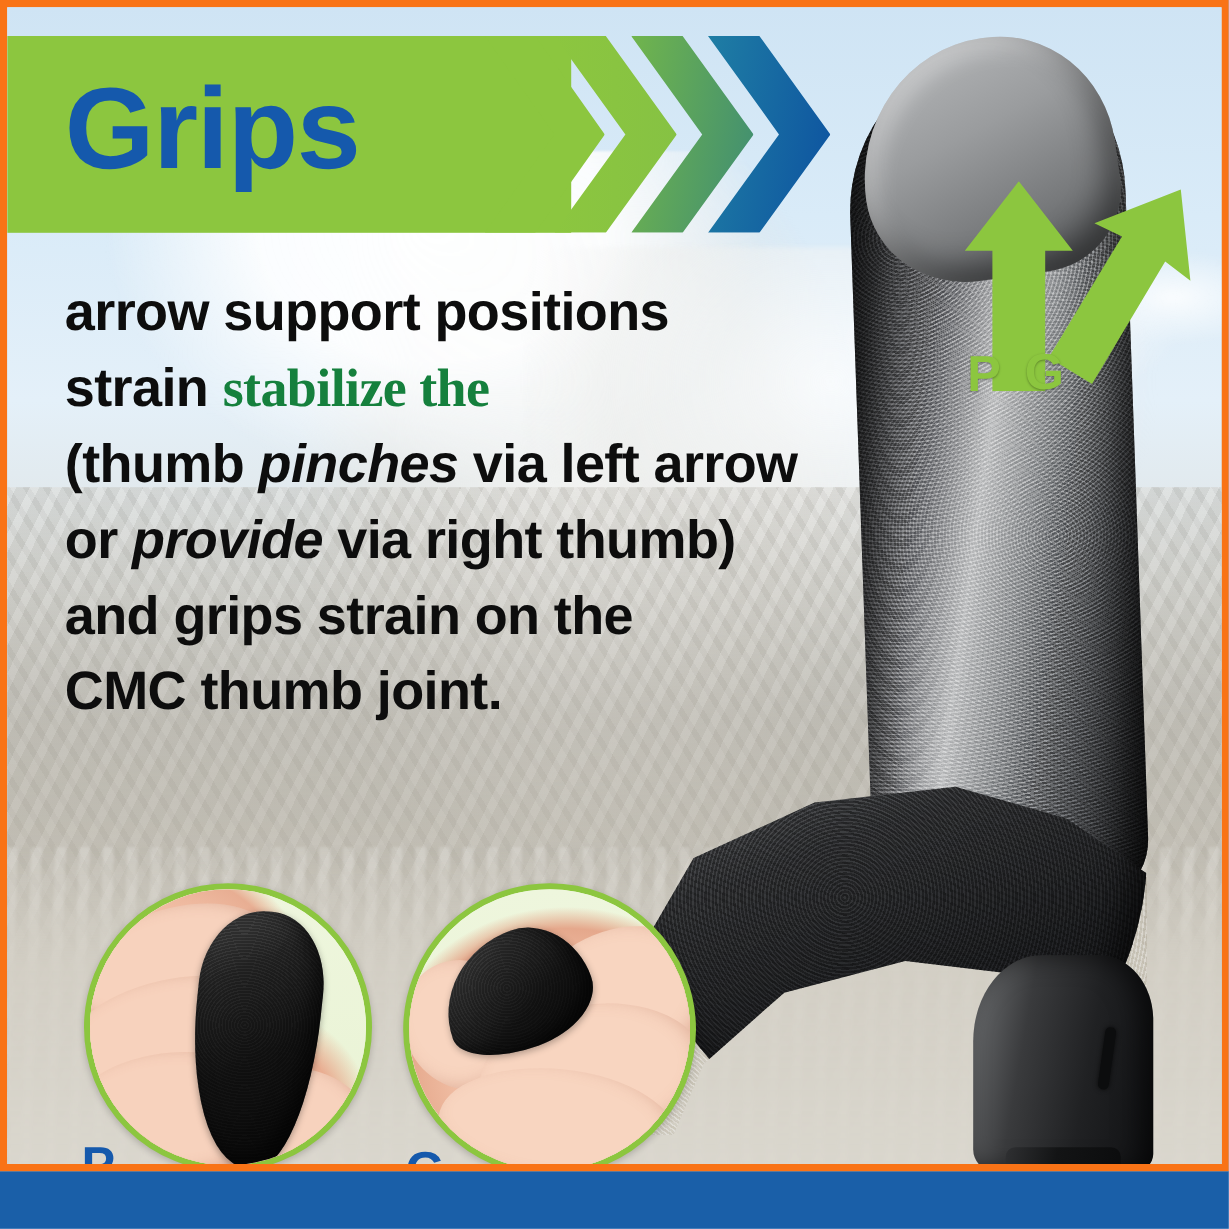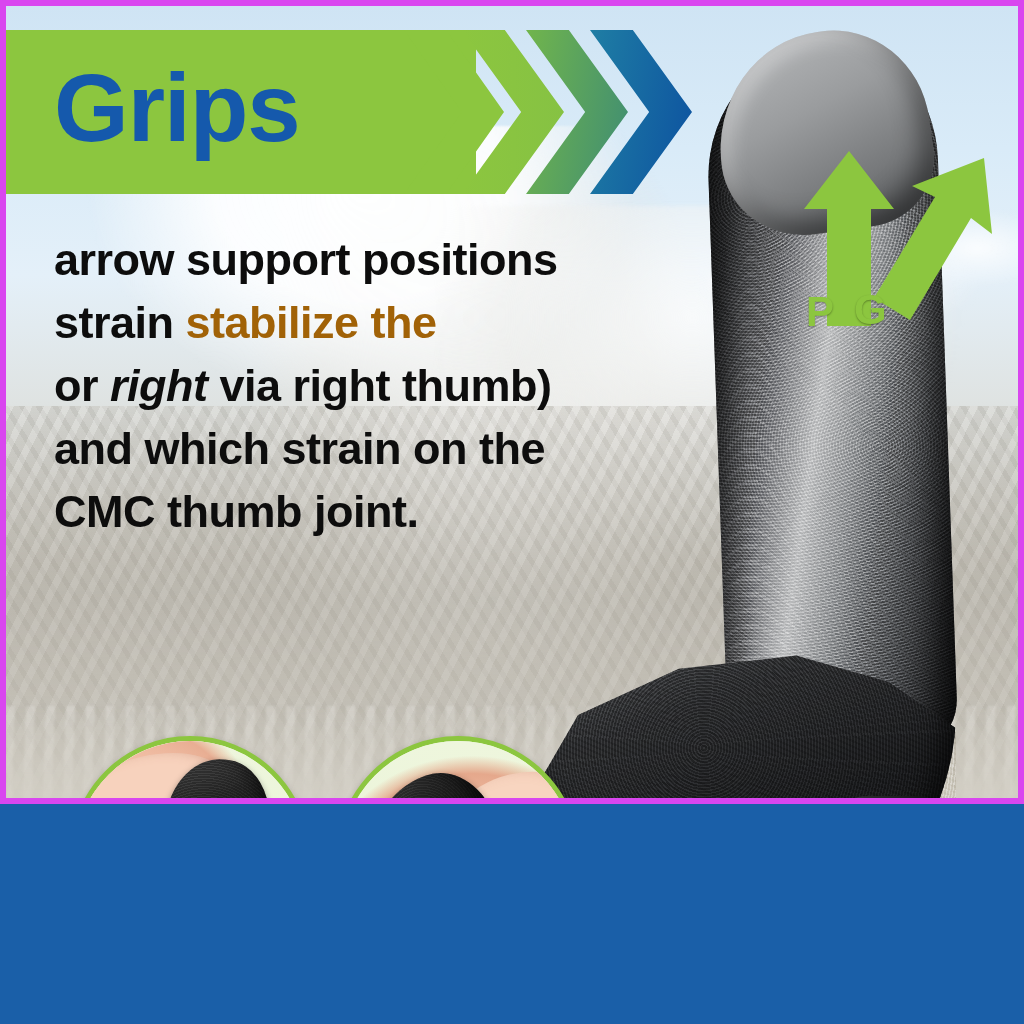--- a/index.html
+++ b/index.html
@@ -2,23 +2,23 @@
 <html><head>
 <meta charset="utf-8">
 <style>
   html,body{margin:0;padding:0;}
   body{
     width:1024px;height:1024px;overflow:hidden;
     font-family:"Liberation Sans", sans-serif;
     background:#1a5fa8;
   }
   #poster{
-    position:relative;width:1024px;height:804px;
+    position:relative;width:1024px;height:976px;
     box-sizing:border-box;
-    border:6px solid #d946ef;
+    border:6px solid #f97316;
     overflow:hidden;
     background:#d8e9f6;
   }
 
   
   .bg{position:absolute;inset:0;overflow:hidden;}
   .bg-sky{
     position:absolute;inset:0;
     background:linear-gradient(180deg,#cfe4f4 0%,#d9ebf8 18%,#e4f0f9 34%,#dfe3e2 50%,#c9c6bd 70%,#cfcbc2 84%,#d5d2ca 100%);
   }
@@ -82,21 +82,21 @@
     font-family:"Liberation Sans", sans-serif;
   }
 
   
   .copy{
     position:absolute;left:48px;top:222px;width:660px;
     font-size:45px;line-height:63px;font-weight:bold;color:#0d0d0d;
     font-family:"Liberation Sans", sans-serif;
     letter-spacing:-.5px;
   }
-  .copy .blue{color:#a16207;}
+  .copy .blue{color:#15803d;font-family:Liberation Serif, serif;}
   .copy .ital{font-style:italic;}
 
   
   .cane{position:absolute;left:600px;top:0px;width:430px;height:1024px;}
   .grip-shaft{
     position:absolute;left:110px;top:36px;width:230px;height:700px;
     background:
       linear-gradient(100deg,#1d1e20 0%, #3a3b3d 14%, #8f9093 34%, #c9cacb 47%, #9ea0a2 60%, #5a5c5f 78%, #2b2c2e 92%, #141516 100%);
     border-radius:58% 46% 12% 20% / 20% 18% 6% 8%;
     box-shadow:inset -16px 0 36px rgba(0,0,0,.55), inset 14px 0 30px rgba(0,0,0,.45);
@@ -272,22 +272,23 @@
       </div>
     <div class="chev c3">
         <i></i>
       </div>
     <div class="banner-title">Grips</div>
   </div>
 
   <div class="copy">
     <div>arrow support positions</div>
     <div><span>strain </span><span class="blue">stabilize the</span></div>
-    <div><span>or </span><span class="ital">right</span><span> via right thumb)</span></div>
-    <div>and which strain on the</div>
+    <div><span>(thumb </span><span class="ital">pinches</span><span> via left arrow</span></div>
+    <div><span>or </span><span class="ital">provide</span><span> via right thumb)</span></div>
+    <div>and grips strain on the</div>
     <div>CMC thumb joint.</div>
   </div>
 
   <div class="cane">
     <div class="grip-shaft"></div>
     <div class="grip-texture"></div>
     <div class="grip-top"></div>
     <div class="grip-hook"></div>
     <div class="grip-hook2"></div>
     <div class="grip-collar"></div>

